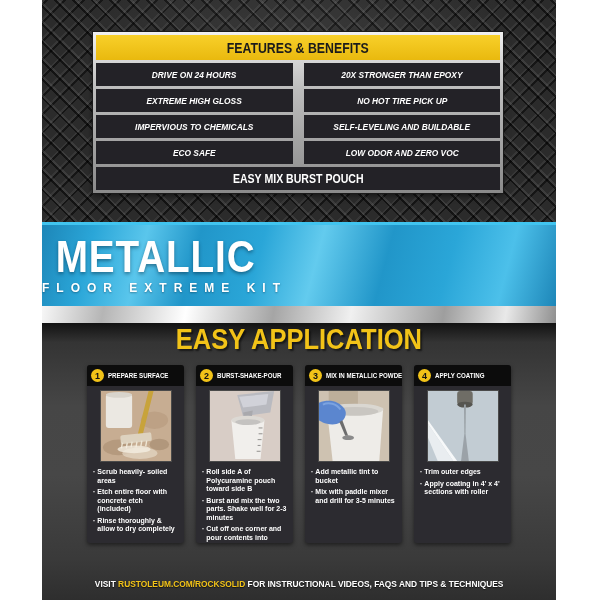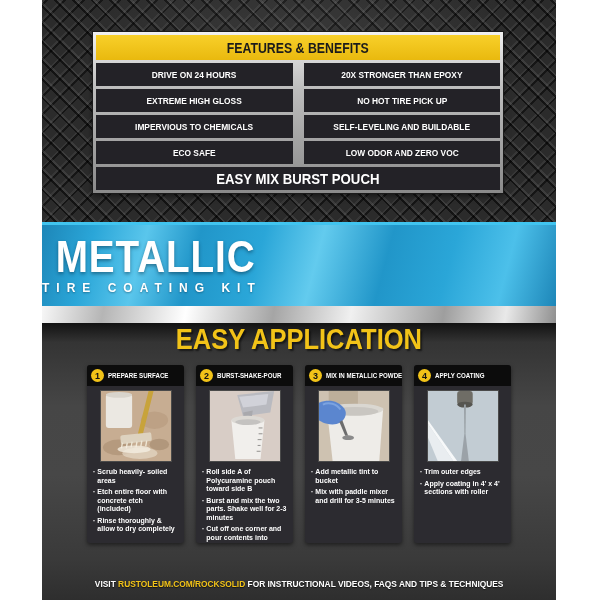--- a/index.html
+++ b/index.html
@@ -12,24 +12,24 @@
     background-image:
       radial-gradient(ellipse at 50% 25%, rgba(255,255,255,.07), transparent 65%),
       repeating-linear-gradient(45deg, transparent 0 9px, rgba(0,0,0,.55) 9px 11px, rgba(130,130,130,.20) 11px 13px),
       repeating-linear-gradient(-45deg, transparent 0 9px, rgba(0,0,0,.5) 9px 11px, rgba(115,115,115,.16) 11px 13px);}
   .features-panel{position:absolute;left:51px;top:32px;width:410px;height:161px;
     background:linear-gradient(180deg,#f0f0f0 0%,#bdbdbd 35%,#8a8a8a 100%);
     padding:3px;box-sizing:border-box;box-shadow:0 0 0 1px #1a1a1a,0 2px 6px rgba(0,0,0,.6);}
   .panel-grid{display:grid;grid-template-rows:25px 1fr 1fr 1fr 1fr 1fr;gap:3px;height:100%;}
   .panel-header{background:linear-gradient(180deg,#f8d02a,#e9b90e);display:flex;align-items:center;justify-content:center;
     color:#1b1b1b;font-size:14px;font-weight:bold;}
-  .feature-row{display:grid;grid-template-columns:1fr 1fr;gap:11px;}
+  .feature-row{display:grid;grid-template-columns:1fr 1fr;gap:11px;font-style:italic;}
   .feature-cell{background:#232227;color:#fff;font-size:9.5px;font-weight:bold;
     display:flex;align-items:center;justify-content:center;white-space:nowrap;}
-  .feature-full{background:#232227;color:#fff;font-size:15px;font-weight:bold;
+  .feature-full{background:#232227;color:#fff;font-size:12px;font-weight:bold;
     display:flex;align-items:center;justify-content:center;}
   .cond{display:inline-block;transform:scaleX(.88);transform-origin:center;white-space:nowrap;}
 
   
   .blue-band{position:relative;width:100%;height:84px;box-sizing:border-box;border-top:3px solid #41c4ef;
     background:linear-gradient(105deg,#1d86b8 0%,#2aa6d8 10%,#5ac6ec 20%,#2196c9 30%,#2aa6d8 42%,#63cbee 53%,#2196c9 66%,#2aa6d8 78%,#4cc0ea 89%,#1d86b8 100%);
     display:flex;flex-direction:column;justify-content:center;}
   .banner-title{color:#fff;font-size:44px;font-weight:bold;line-height:.95;letter-spacing:1px;
     text-shadow:0 2px 4px rgba(0,30,50,.45);}
   .banner-subtitle{color:#fff;font-size:12px;font-weight:bold;letter-spacing:7px;margin-top:3px;
@@ -109,21 +109,21 @@
           </div>
           <div class="feature-full">
               <span class="cond">EASY MIX BURST POUCH</span>
             </div>
         </div>
       </div>
     </div>
 
     <div class="blue-band">
       <div class="banner-title"><span class="cond">METALLIC</span></div>
-      <div class="banner-subtitle">TIRE COATING KIT</div>
+      <div class="banner-subtitle">FLOOR EXTREME KIT</div>
     </div>
 
     <div class="silver-strip"></div>
 
     <div class="gray-section">
       <div class="app-title"><span class="cond">EASY APPLICATION</span></div>
 
       <div class="cards">
 
         <div class="card">

